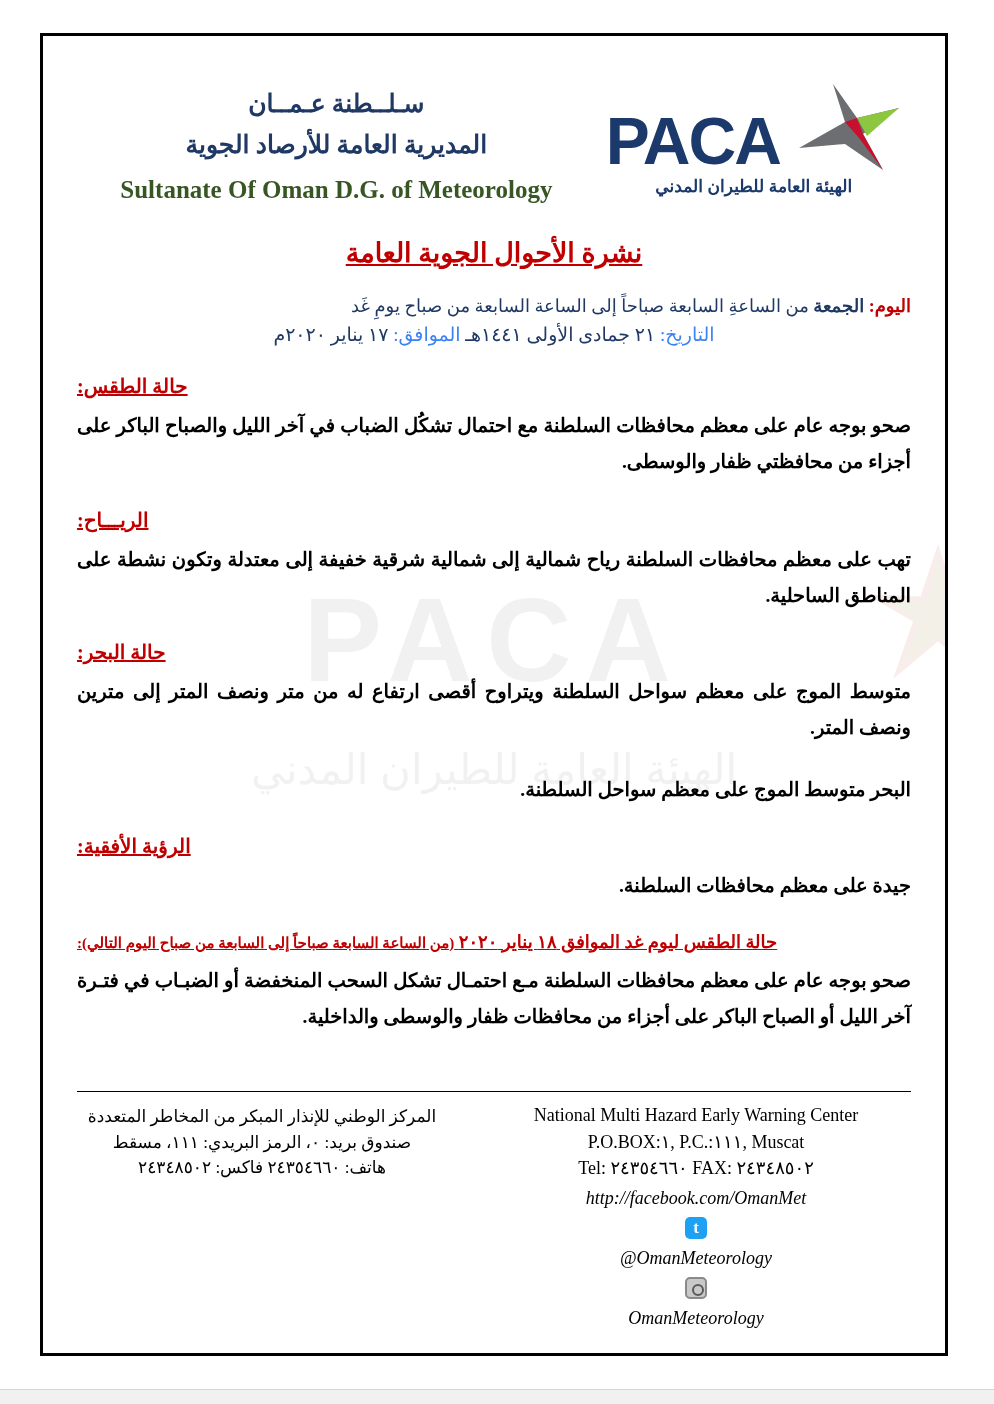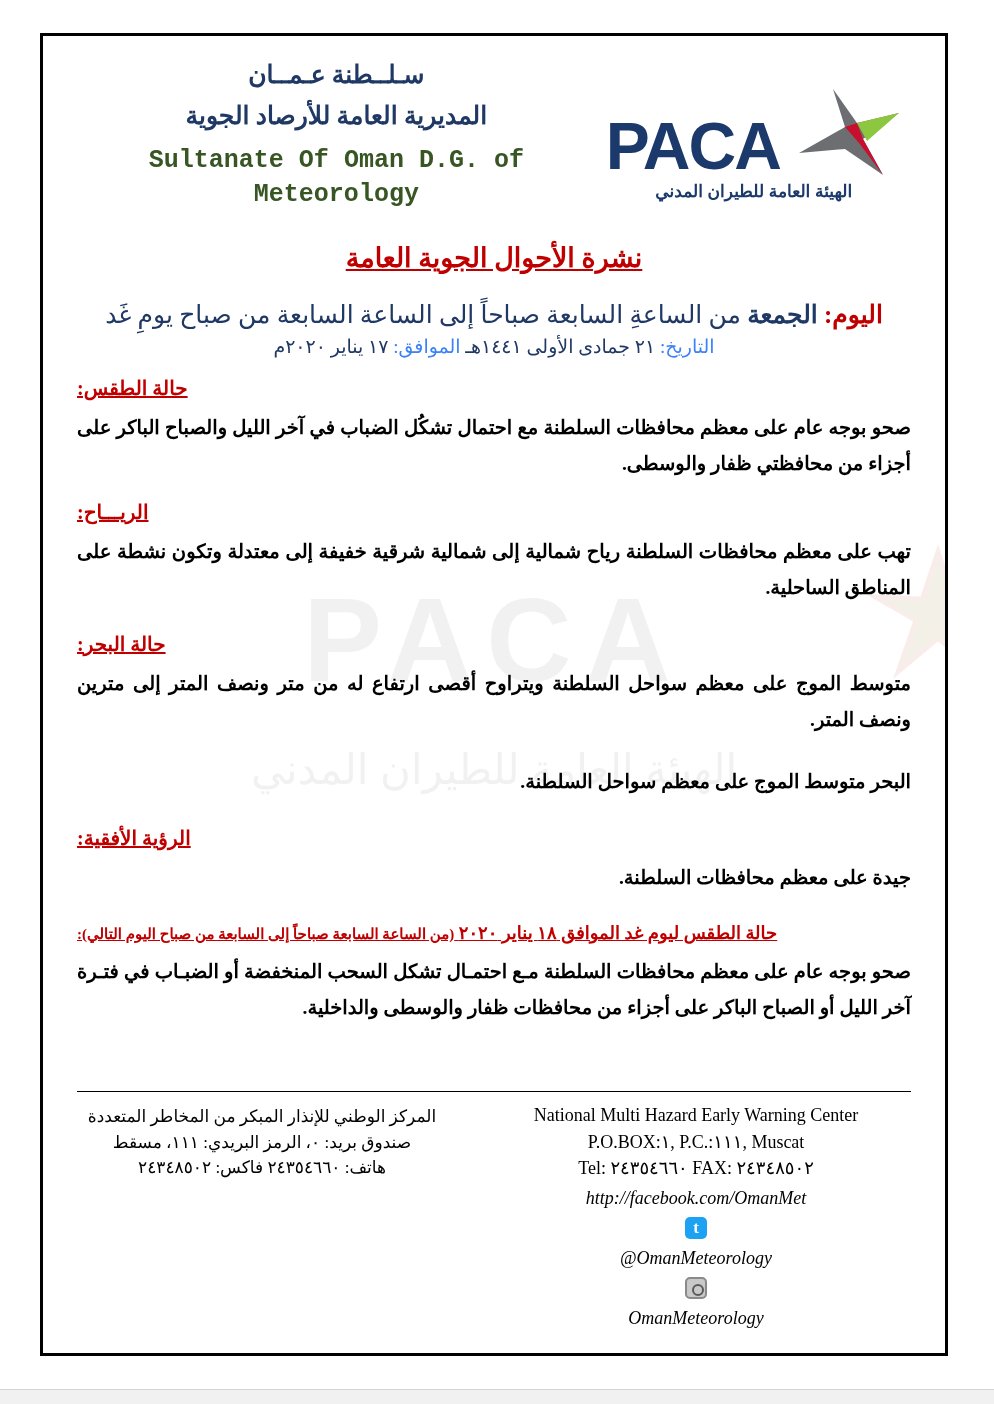--- a/index.html
+++ b/index.html
@@ -91,21 +91,21 @@
   }
   .h-ar2 {
     font-family: "Liberation Serif", serif;
     font-size: 25px;
     font-weight: bold;
     color: #1F3864;
     margin-top: 12px;
     direction: rtl;
   }
   .h-en {
-    font-family: Liberation Mono, monospace;
+    font-family: Liberation Serif, serif;
     font-size: 25px;
     font-weight: bold;
     color: #375623;
     margin-top: 14px;
     line-height: 1.35;
     direction: ltr;
   }
   .logo {
     width: 310px;
     height: 125px;
@@ -144,23 +144,23 @@
     margin-top: 30px;
     font-size: 27px;
     font-weight: bold;
     color: #C00000;
     text-decoration: underline;
     direction: rtl;
   }
 
   
   .dayline {
-    text-align: center;
+    text-align: right;
     margin-top: 26px;
-    font-size: 25px;
+    font-size: 18px;
     direction: rtl;
     color: #1F3864;
   }
   .dayline .lbl { color: #C00000; font-weight: bold; }
   .dayline .bold { font-weight: bold; color: #1F3864; }
   .dateline {
     text-align: center;
     margin-top: 6px;
     font-size: 19px;
     direction: rtl;
@@ -182,21 +182,21 @@
     margin-top: 10px;
     font-size: 19.5px;
     font-weight: bold;
     color: #000000;
     line-height: 1.85;
     text-align: justify;
     text-align-last: right;
     direction: rtl;
   }
   .sec-body.center-ish { text-align: right; }
-  .sec-gap-lg { margin-top: 18px; }
+  .sec-gap-lg { margin-top: 28px; }
 
   .forecast-head {
     text-align: left;
     font-size: 18px;
     font-weight: bold;
     color: #C00000;
     text-decoration: underline;
     direction: rtl;
   }
   .forecast-head .small { font-size: 15px; }

